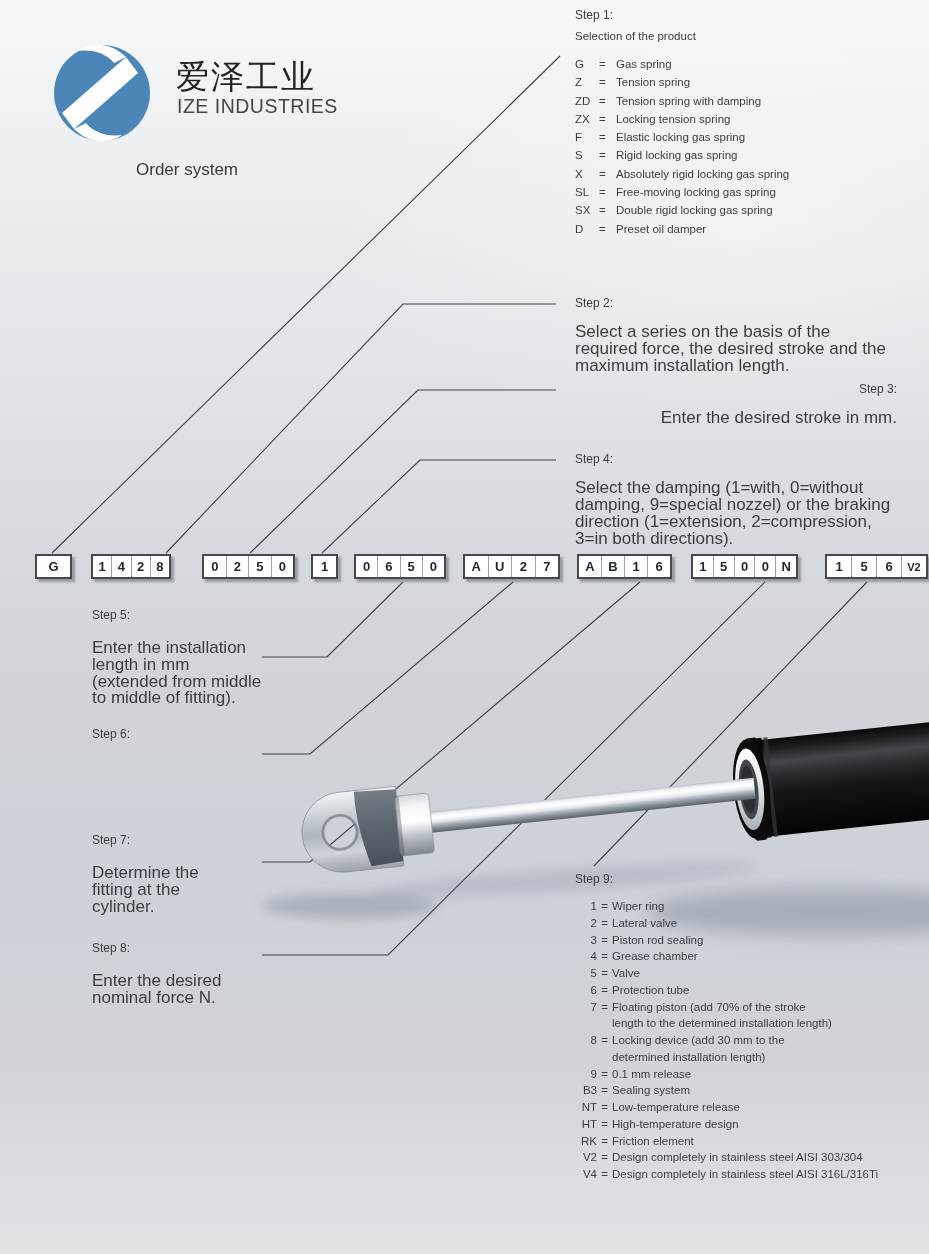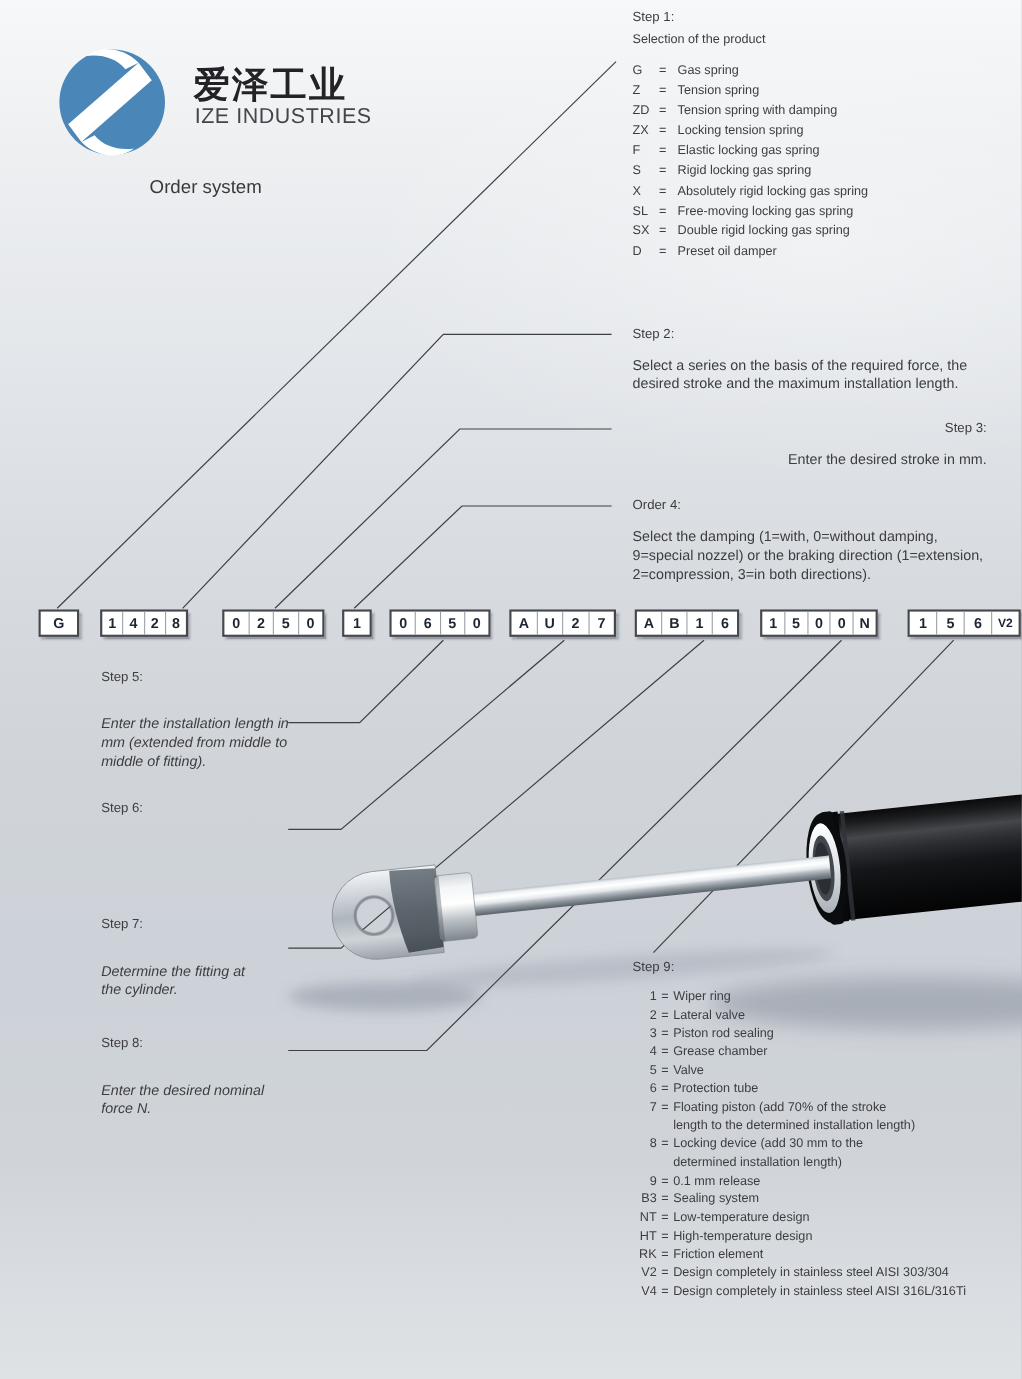--- a/index.html
+++ b/index.html
@@ -8,22 +8,22 @@
     font-family:"Liberation Sans","DejaVu Sans",sans-serif;
     color:#3d3d40;
     background:
       radial-gradient(ellipse 600px 300px at 80% 18%, rgba(255,255,255,.35), rgba(255,255,255,0) 70%),
       linear-gradient(180deg,#f7f8f9 0%,#eef0f2 10%,#e3e6ea 26%,#d6dade 44%,#d0d4d9 56%,#cdd2d8 70%,#d0d4d9 84%,#dadde1 94%,#dfe2e5 100%);
   }
   svg.overlay{position:absolute;left:0;top:0;z-index:1;}
   .abs{position:absolute;z-index:2;}
   .st{font-size:12px;line-height:15px;}
   .ssub{font-size:11.5px;line-height:15px;margin-top:6px;}
-  .sb{font-size:13px;line-height:17px;margin-top:12px;}
-  .sb.tight{line-height:16.8px;margin-top:27px;font-style:italic;}
+  .sb{font-size:17px;line-height:17px;margin-top:12px;}
+  .sb.tight{line-height:16.8px;margin-top:17px;}
   .dlist{margin-top:11px;}
   .lrow{display:flex;font-size:11.5px;line-height:18.3px;}
   .lrow .code{width:24px;}
   .lrow .eq{width:17px;}
   .lrow .txt{flex:1;}
   .x9 .lrow{line-height:16.75px;}
   .x9 .lrow .code{width:22px;text-align:right;}
   .x9 .lrow .eq{width:15px;text-align:center;}
   
   .seg{
@@ -31,21 +31,21 @@
     background:#fff;border:2px solid #45484d;display:flex;align-items:stretch;
     box-shadow:2.5px 3px 2px rgba(100,106,116,.55);
   }
   .cell{
     flex:1;display:flex;align-items:center;justify-content:center;
     font-size:13px;font-weight:600;color:#1c2531;letter-spacing:0;
   }
   .cell + .cell{border-left:1px solid #9aa0a7;}
   .cell.small{font-size:11px;}
   
-  .brand-cn{position:absolute;left:176px;top:55px;font-size:33px;font-weight:700;color:#222227;letter-spacing:2px;z-index:2;}
+  .brand-cn{position:absolute;left:176px;top:55px;font-size:33px;font-weight:400;color:#222227;letter-spacing:2px;z-index:2;}
   .brand-en{position:absolute;left:177px;top:95px;font-size:19.5px;font-weight:400;color:#45454c;letter-spacing:.5px;z-index:2;}
   .page-title{position:absolute;left:92px;top:160px;font-size:17px;color:#39393c;z-index:2;margin-left:44px;}
 </style>
 </head>
 <body>
 
 <div class="page">
 
   <svg class="overlay" width="929" height="1254" viewBox="0 0 929 1254">
     <defs>
@@ -217,21 +217,21 @@
 
   <div class="abs" style="left:575px;top:296px;width:322px;">
     <div class="st">Step 2:</div>
     <div class="sb">Select a series on the basis of the required force, the desired stroke and the maximum installation length.</div>
   </div>
   <div class="abs" style="left:575px;top:382px;width:322px;text-align:right;">
     <div class="st">Step 3:</div>
     <div class="sb">Enter the desired stroke in mm.</div>
   </div>
   <div class="abs" style="left:575px;top:452px;width:332px;">
-    <div class="st">Order 4:</div>
+    <div class="st">Step 4:</div>
     <div class="sb">Select the damping (1=with, 0=without damping, 9=special nozzel) or the braking direction (1=extension, 2=compression, 3=in both directions).</div>
   </div>
 
   <div class="abs" style="left:92px;top:608px;width:172px;">
     <div class="st">Step 5:</div>
     <div class="sb tight">Enter the installation length in mm (extended from middle to middle of fitting).</div>
   </div>
   <div class="abs" style="left:92px;top:727px;width:158px;">
     <div class="st">Step 6:</div>
   </div>
@@ -303,21 +303,21 @@
           <span class="txt">0.1 mm release</span>
         </div>
       <div class="lrow">
           <span class="code">B3</span>
           <span class="eq">=</span>
           <span class="txt">Sealing system</span>
         </div>
       <div class="lrow">
           <span class="code">NT</span>
           <span class="eq">=</span>
-          <span class="txt">Low-temperature design</span>
+          <span class="txt">Low-temperature release</span>
         </div>
       <div class="lrow">
           <span class="code">HT</span>
           <span class="eq">=</span>
           <span class="txt">High-temperature design</span>
         </div>
       <div class="lrow">
           <span class="code">RK</span>
           <span class="eq">=</span>
           <span class="txt">Friction element</span>

